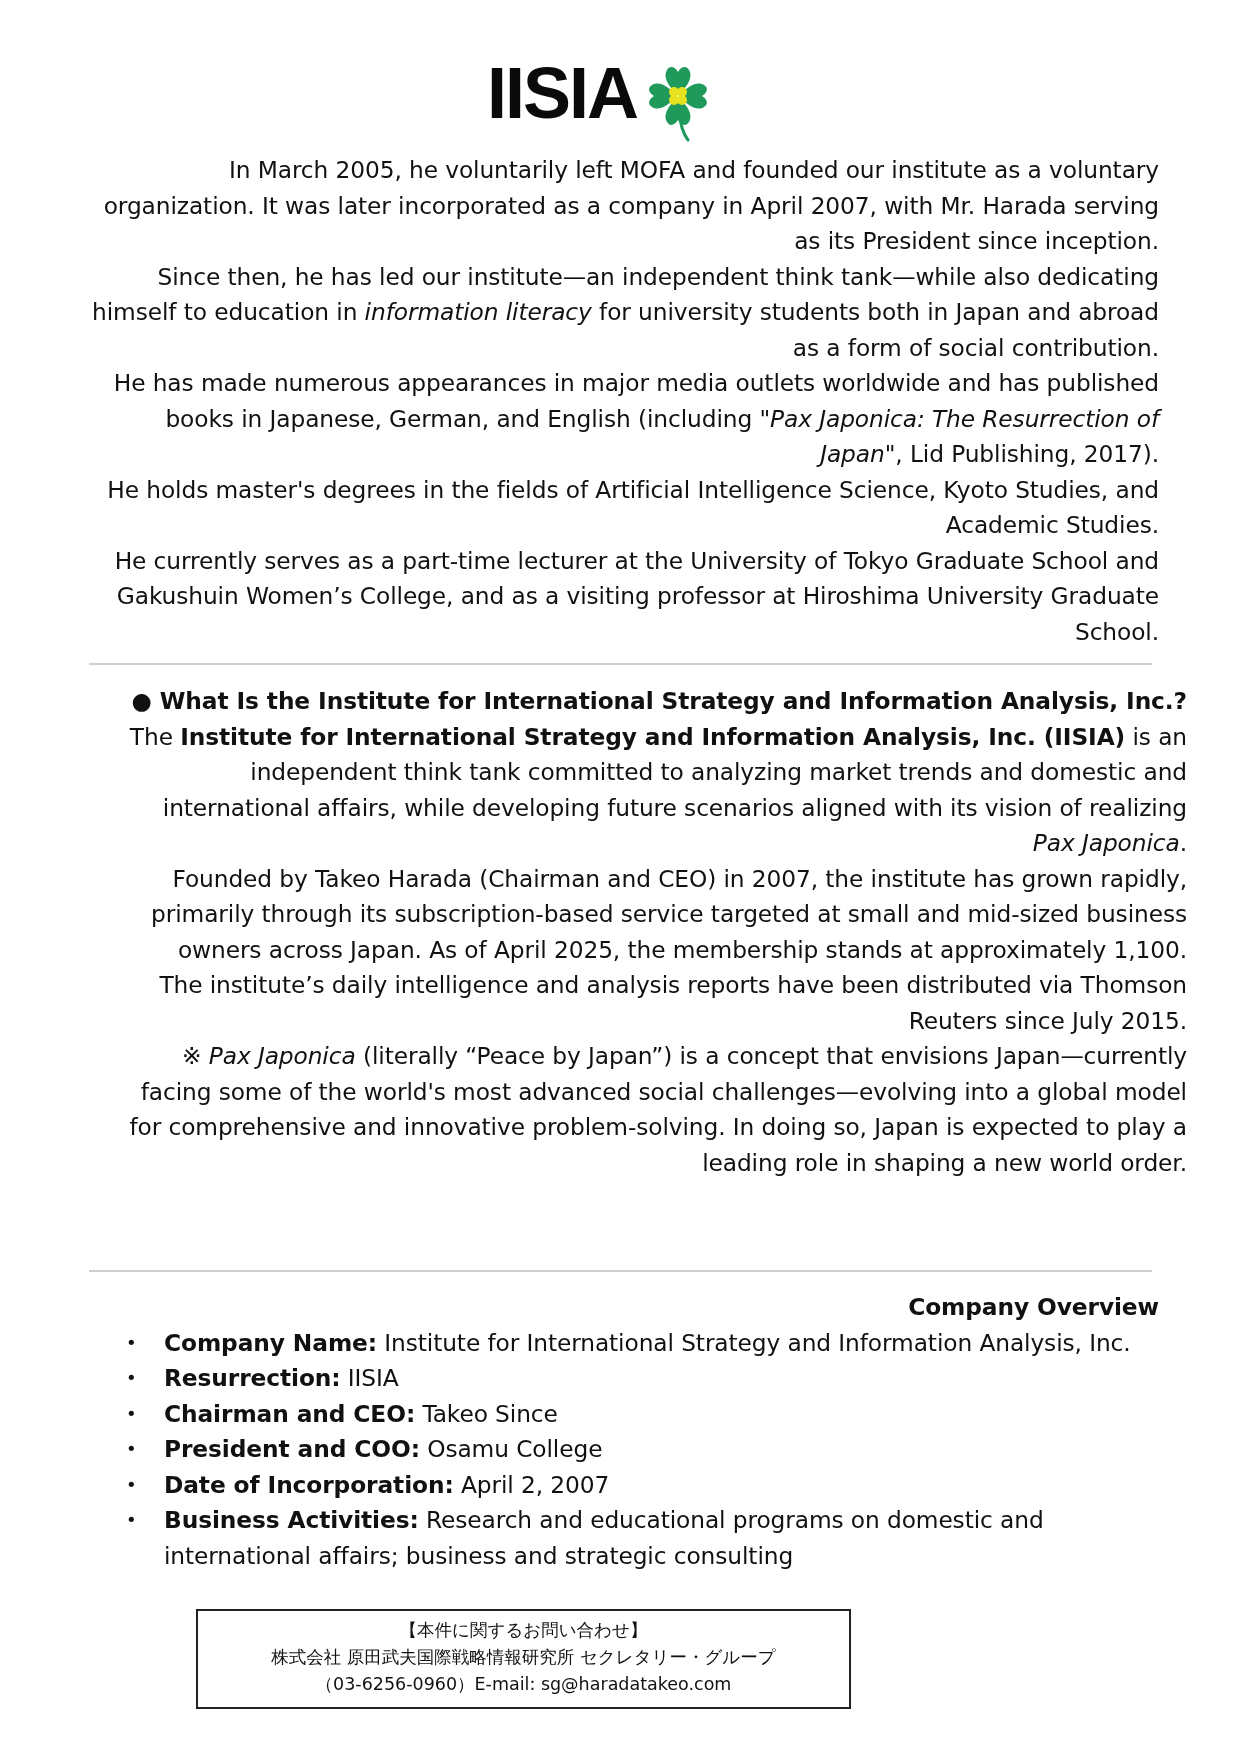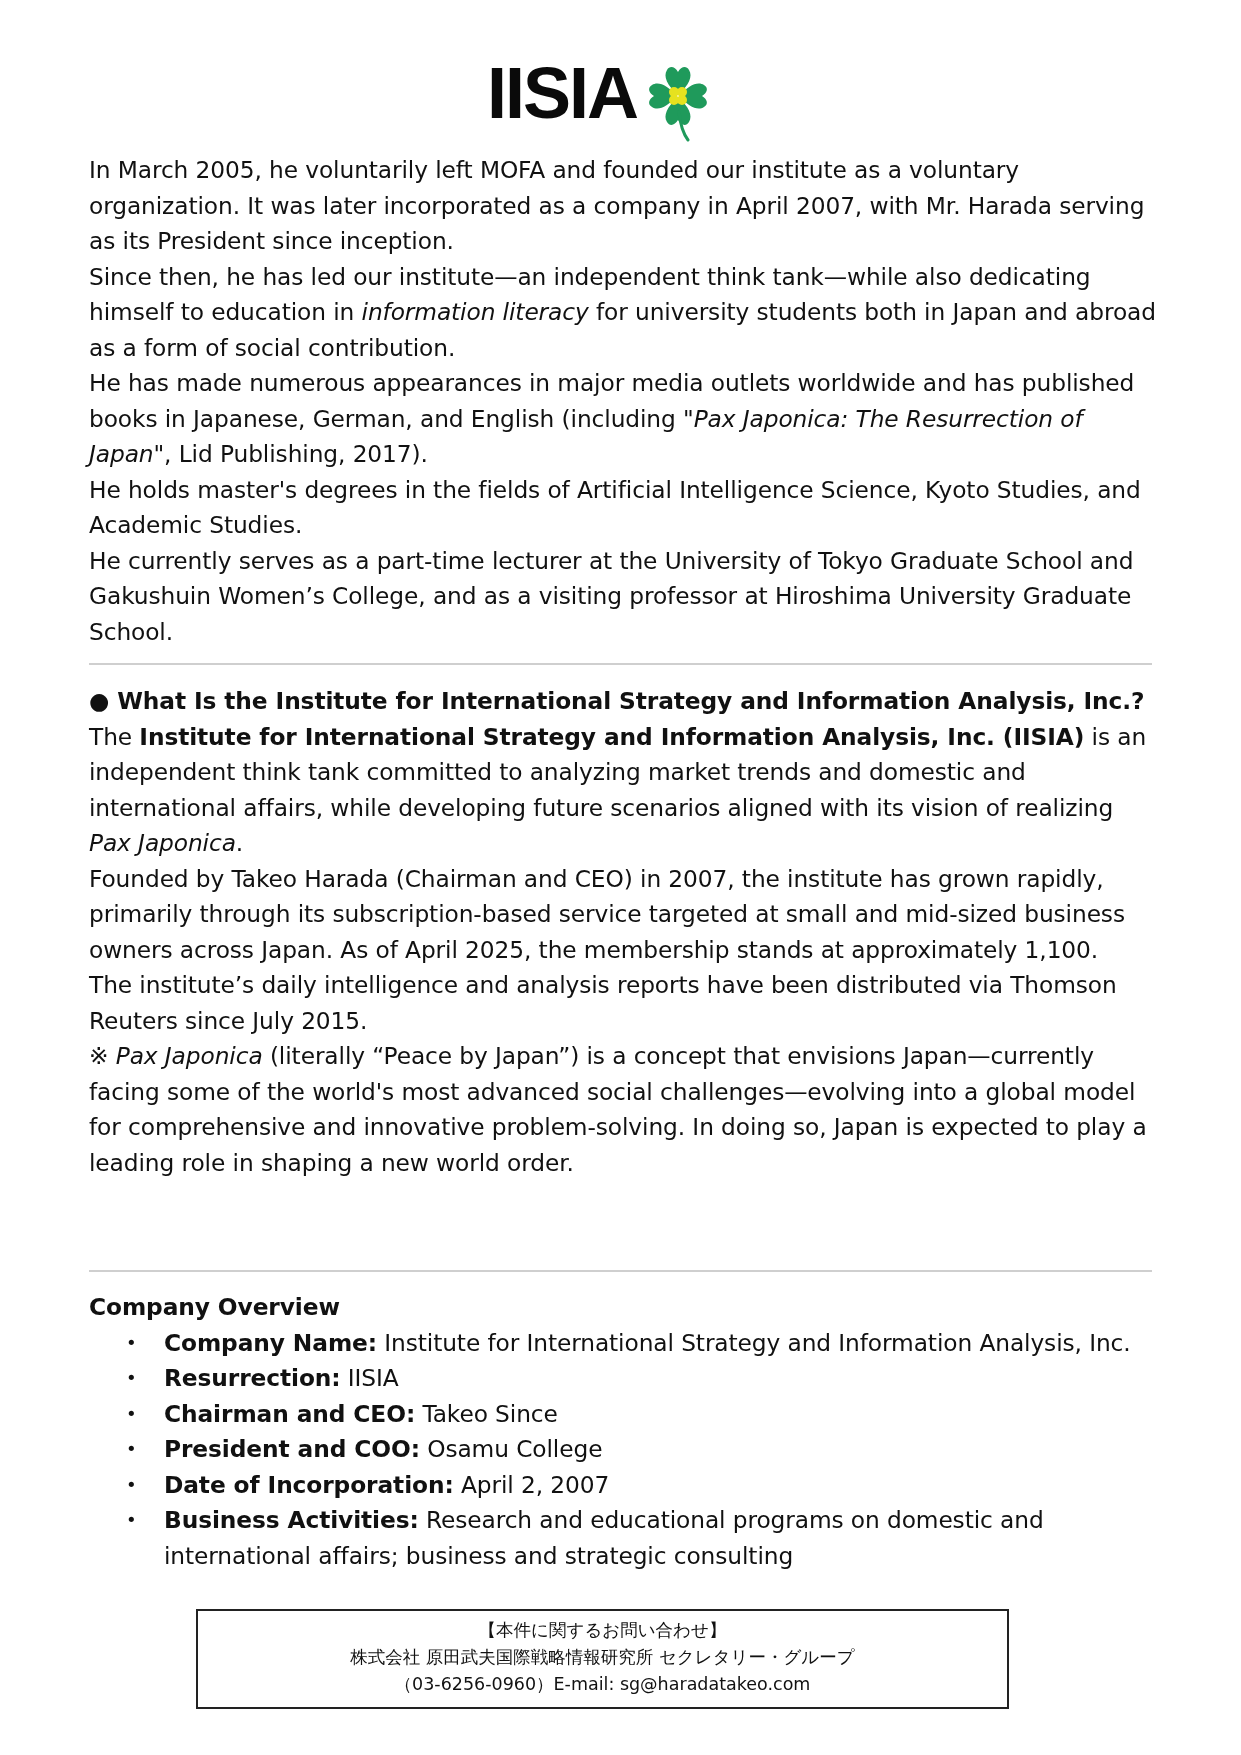--- a/index.html
+++ b/index.html
@@ -12,35 +12,35 @@
     font-family: "Liberation Sans", sans-serif; font-weight: bold;
     font-size: 72px; line-height: 72px; letter-spacing: -2px; color: #0a0a0a;
     margin-top: 1px;
   }
   .clover { margin-left: 8px; margin-top: 4px; width: 66px; height: 82px; }
   .content {
     position: absolute; left: 89px; width: 1070px;
     font-size: 23.3px; line-height: 35.5px; letter-spacing: -0.1px;
   }
   .block1 { top: 152px; }
-  .block2 { top: 683px; }
+  .block2 { top: 683px; margin-left: 28px; }
   .block3 { top: 1289px; }
-  .content p { margin: 0; }
+  .content p { margin: 0; text-align: right; }
   .bold { font-weight: bold; }
   .it { font-style: italic; }
   .divider { position: absolute; left: 89px; width: 1063px; height: 2px; background: #cfcfcf; }
   .d1 { top: 663px; }
   .d2 { top: 1270px; }
   ul.overview { list-style: none; margin: 0; padding: 0; }
   ul.overview li { position: relative; padding-left: 75px; width: 990px; }
   ul.overview li .bullet {
     position: absolute; left: 37px; top: 0; font-size: 18px;
   }
   .footer-box {
-    position: absolute; left: 196px; top: 1609px; width: 813px; height: 96px;
+    position: absolute; left: 196px; top: 1609px; width: 655px; height: 96px;
     border: 2px solid #222222; text-align: center;
     font-size: 17.5px; line-height: 27px; padding-top: 6px; box-sizing: border-box;
     height: 100px;
   }
   .footer-box div { white-space: nowrap; }
 </style>
 </head>
 <body>
 
 <div class="logo">

